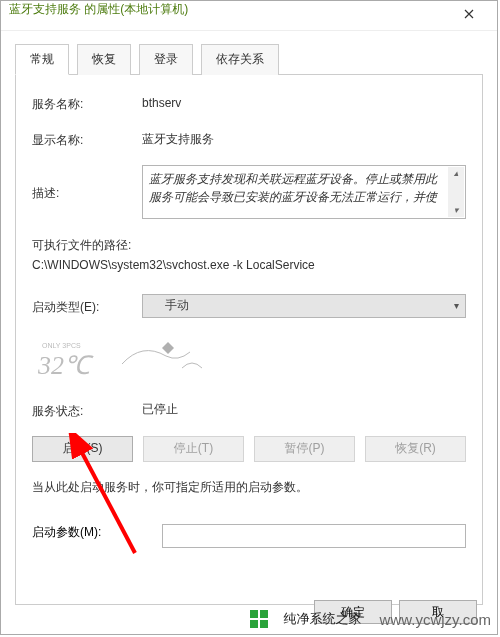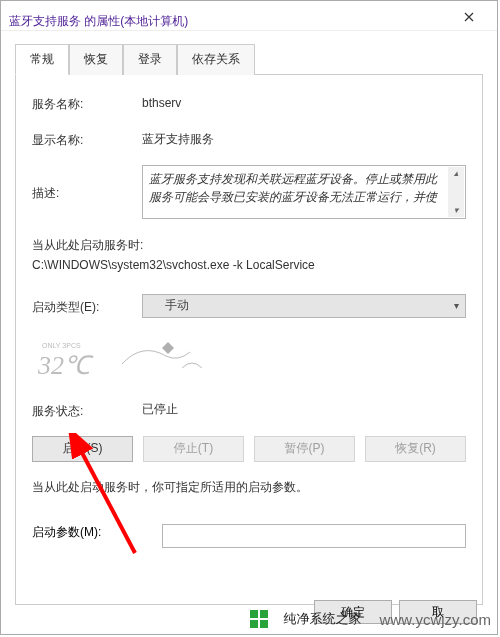--- a/index.html
+++ b/index.html
@@ -16,24 +16,24 @@
   .window {
     border: 1px solid #aaa;
     width: 498px;
     height: 635px;
     position: relative;
     background: #fff;
   }
   .titlebar {
     height: 30px;
     display: flex;
-    align-items: flex-end;
+    align-items: flex-start;
     padding: 0 8px;
     background: #fff;
-    color: #4c1d95;
+    color: #4d7c0f;
     font-size: 12px;
     border-bottom: 1px solid #eee;
   }
   .titlebar .title { flex: 1; }
   .close-btn {
     width: 40px;
     height: 26px;
     display: flex;
     align-items: center;
     justify-content: center;
@@ -46,21 +46,21 @@
   .tabs {
     display: flex;
     border-bottom: 1px solid #ccc;
     margin-bottom: 0;
   }
   .tab {
     padding: 6px 14px 6px 14px;
     border: 1px solid #ccc;
     border-bottom: none;
     background: #f7f7f7;
-    margin-right: 0px;
+    margin-right: 8px;
     position: relative;
     top: 1px;
     color: #333;
   }
   .tab.active {
     background: #fff;
     border-bottom: 1px solid #fff;
   }
   .tabbody {
     border: 1px solid #ccc;
@@ -252,21 +252,21 @@
         <div class="desc-box">
           <span>蓝牙服务支持发现和关联远程蓝牙设备。停止或禁用此服务可能会导致已安装的蓝牙设备无法正常运行，并使</span>
           <div class="desc-scroll">
             <span>▴</span>
             <span>▾</span>
           </div>
         </div>
       </div>
 
       <div class="path-block">
-        <div>当从此处启动服务时:</div>
+        <div>可执行文件的路径:</div>
         <div>C:\WINDOWS\system32\svchost.exe -k LocalService</div>
       </div>
 
       <div class="row">
         <div class="label">启动类型(E):</div>
         <div class="select-box">
           <span>手动</span>
           <span class="select-caret">▾</span>
         </div>
       </div>

